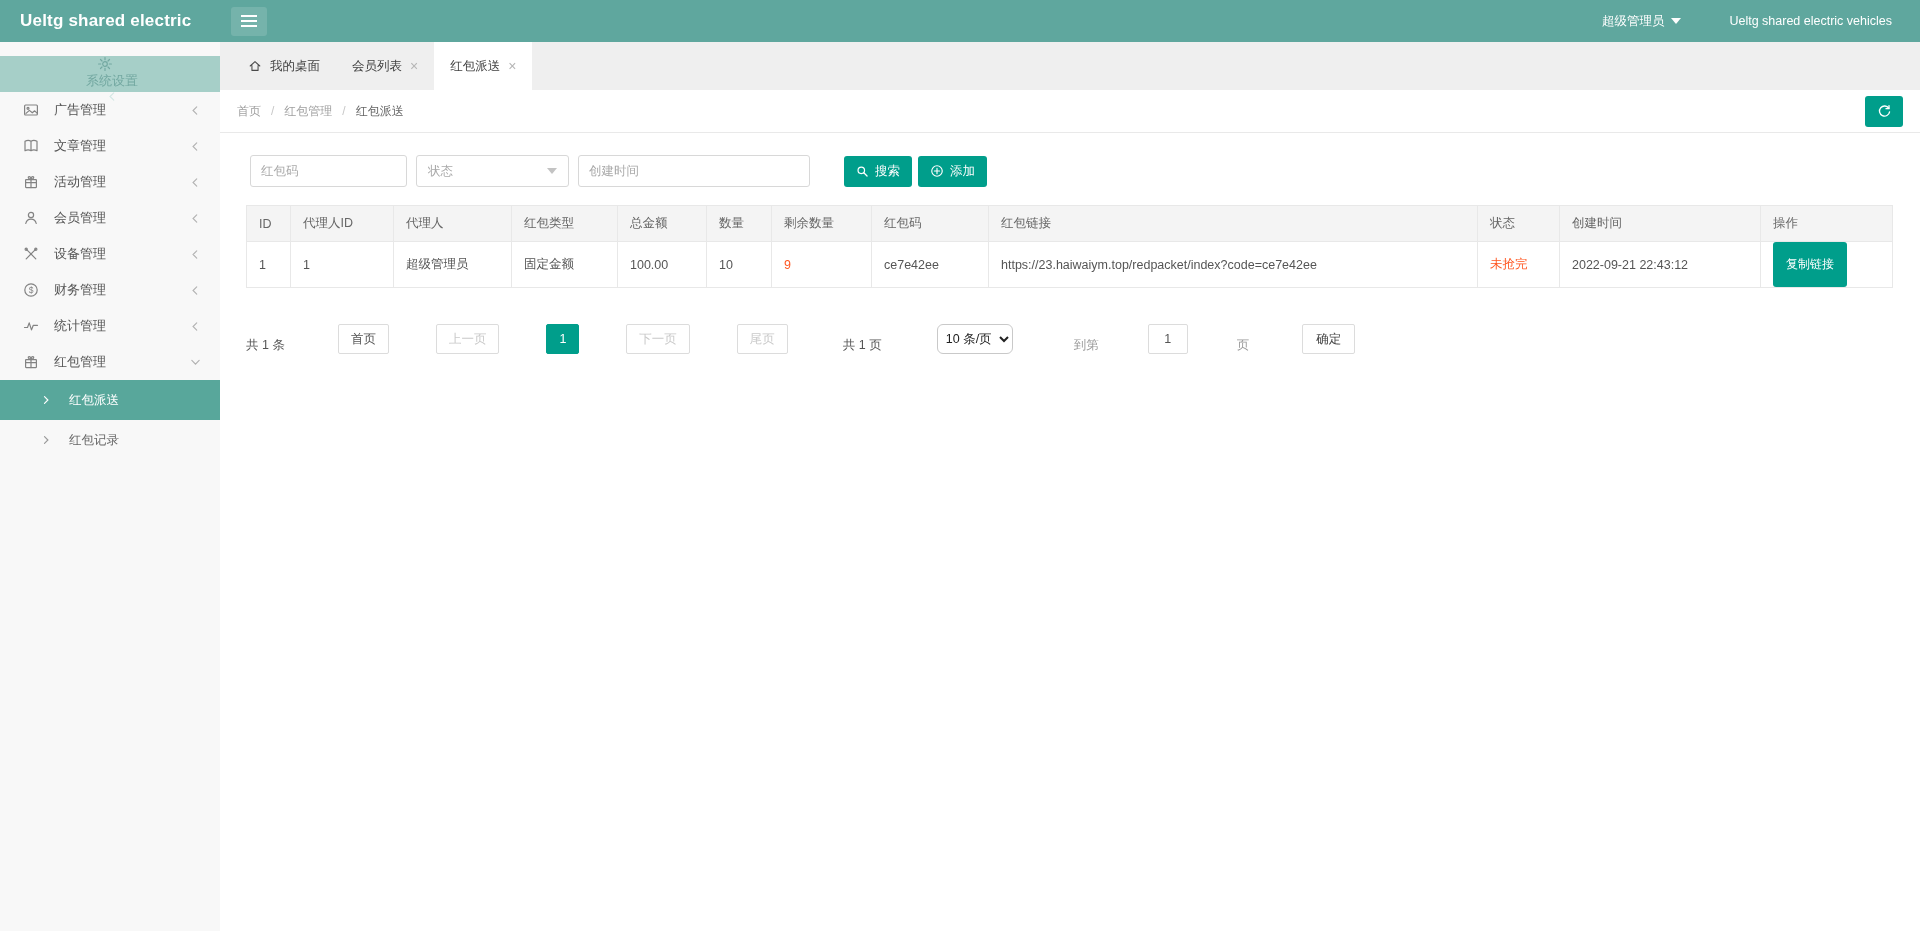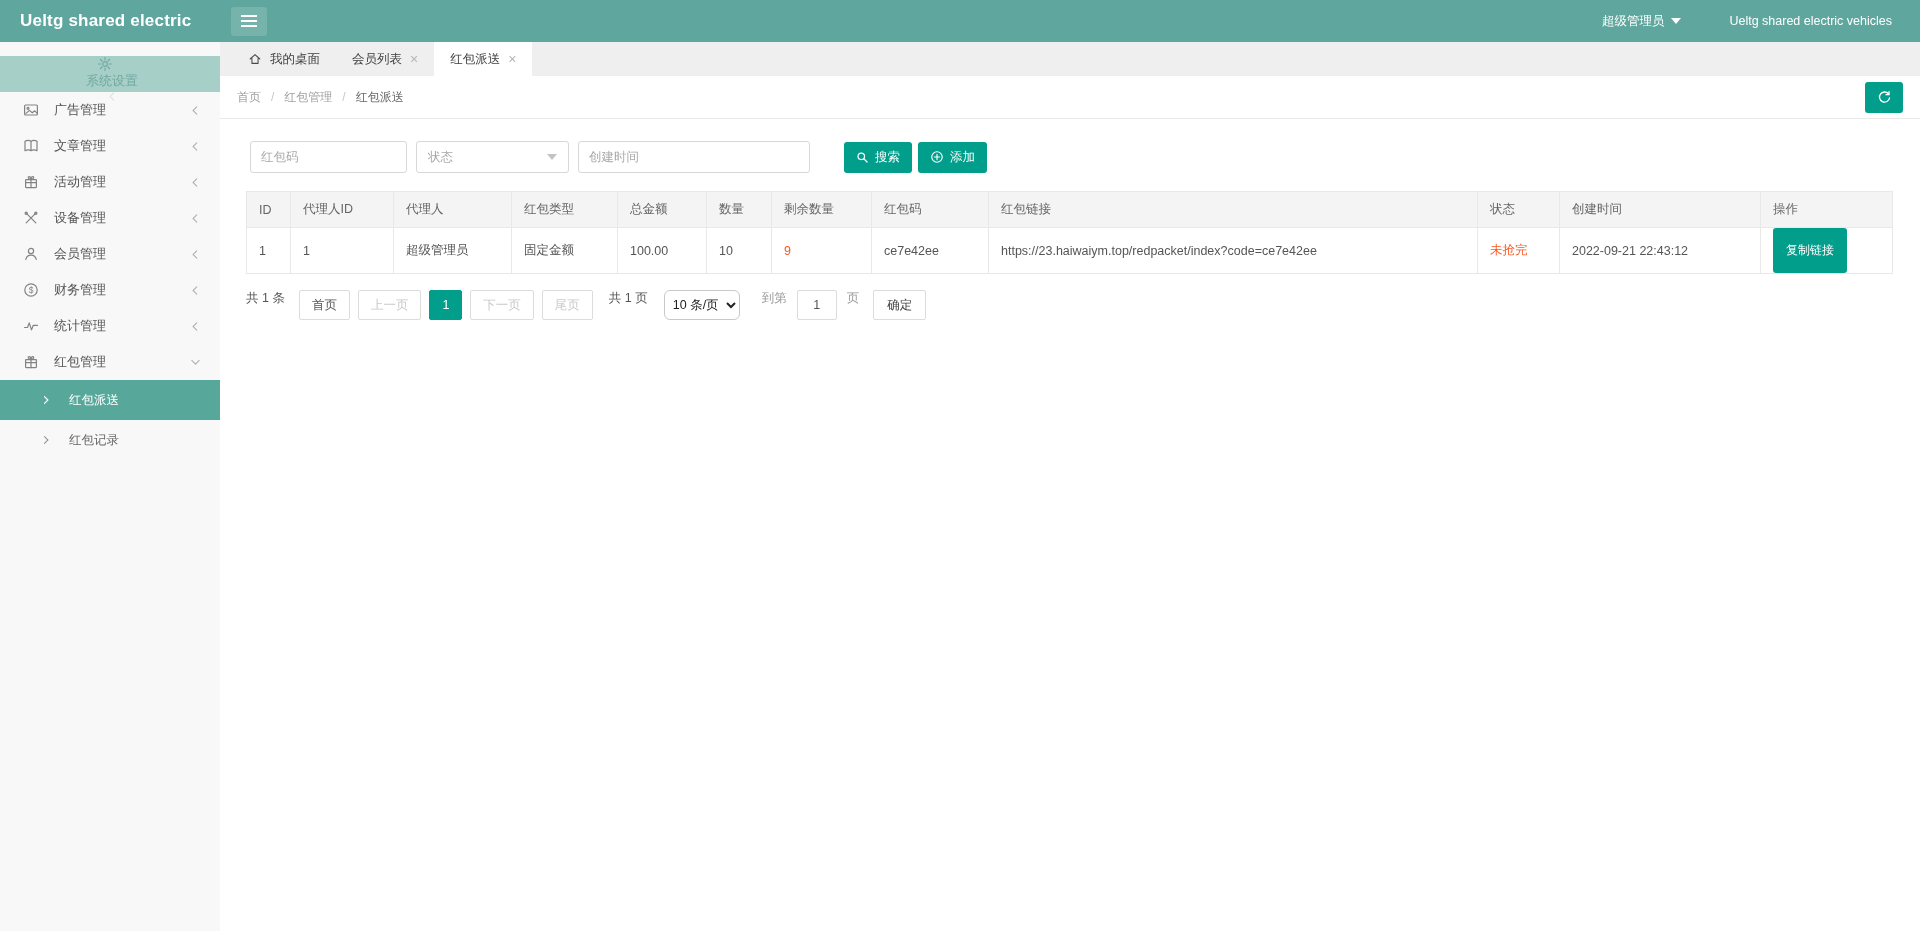--- a/index.html
+++ b/index.html
@@ -30,21 +30,21 @@
   .menu-item.dimmed { background: #a6cfc8; color: #73a8a1; flex-direction: column; }
   .menu-item.dimmed .mi-icon { color: #73a8a1; }
   .menu-item.dimmed .mi-caret { color: #d4e8e4; }
   .submenu-item { height: 40px; display: flex; align-items: center; padding-left: 40px; gap: 17px; color: #666; font-size: 12.5px; cursor: pointer; }
   .submenu-item .sub-arrow { color: #9a9a9a; display: flex; }
   .submenu-item.active { background: #58a79b; color: #fff; }
   .submenu-item.active .sub-arrow { color: #fff; }
 
   
   .main { margin-left: 220px; }
-  .tabbar { height: 34px; background: #efefef; display: flex; align-items: stretch; padding-left: 12px; }
+  .tabbar { height: 48px; background: #efefef; display: flex; align-items: stretch; padding-left: 12px; }
   .tab { display: flex; align-items: center; gap: 8px; padding: 0 16px; color: #3f3f3f; cursor: pointer; white-space: nowrap; }
   .tab .tab-close { color: #b5b5b5; font-size: 14px; line-height: 1; cursor: pointer; }
   .tab.active { background: #fff; }
   .tab-home { color: #4a4a4a; display: flex; }
 
   .crumb-row { height: 43px; background: #fff; display: flex; align-items: center; padding: 0 17px; border-bottom: 1px solid #e9e9e9; }
   .crumb { color: #a0a0a0; font-size: 12px; cursor: pointer; }
   .crumb.last { color: #666; cursor: default; }
   .crumb-sep { color: #c8c8c8; margin: 0 10px; font-size: 12px; }
   .refresh-btn { margin-left: auto; width: 38px; height: 31px; background: #009e8b; border: none; border-radius: 3px;
@@ -68,21 +68,21 @@
   
   .table-wrap { margin: 2px 27px 0 26px; }
   table { width: 100%; border-collapse: collapse; font-size: 12.5px; table-layout: fixed; }
   th, td { border: 1px solid #e8e8e8; padding: 0 12px; text-align: left; font-weight: normal; color: #555; overflow: hidden; white-space: nowrap; }
   th { background: #f4f4f4; color: #666; height: 36px; }
   td { height: 40px; }
   .red-text { color: #ff5722; }
   .copy-btn { background: #009e8b; color: #fff; border: none; border-radius: 3px; padding: 14px 13px; font-size: 12px; cursor: pointer; font-family: inherit; }
 
   
-  .pagination { display: flex; align-items: flex-start; margin: 16px 27px 0 26px; color: #555; }
+  .pagination { display: flex; align-items: flex-end; margin: 36px 27px 0 26px; color: #555; gap: 39px; }
   .pg-total { margin-right: 14px; }
   .pg-btn { min-width: 32px; height: 30px; padding: 0 12px; border: 1px solid #dcdcdc; background: #fff; border-radius: 2px;
     color: #555; display: inline-flex; align-items: center; justify-content: center; cursor: pointer; font-size: 12.5px; margin-right: 8px; font-family: inherit; }
   .pg-btn.disabled { color: #c9c9c9; cursor: default; }
   .pg-btn.active { background: #009e8b; border-color: #009e8b; color: #fff; }
   .pg-count { margin: 0 16px 0 8px; }
   .per-page { height: 30px; border: 1px solid #c9c9c9; border-radius: 6px; padding: 0 4px; font-size: 12.5px; color: #222;
     background: #fff; font-family: inherit; outline: none; }
   .goto-label { color: #999; margin-left: 22px; }
   .goto-input { width: 40px; height: 30px; border: 1px solid #dcdcdc; border-radius: 2px; text-align: center; font-size: 12.5px;
@@ -169,41 +169,41 @@
     <span class="mi-caret">
       <svg viewBox="0 0 16 16" width="13" height="13" fill="none" stroke="currentColor" stroke-width="1.4" stroke-linecap="round">
           <path d="M9.5 3.5 5 8l4.5 4.5"></path>
         </svg>
     </span>
   </div>
 
   <div class="menu-item">
     <span class="mi-icon">
       <svg viewBox="0 0 16 16" width="16" height="16" fill="none" stroke="currentColor" stroke-width="1.2" stroke-linecap="round">
+        <circle cx="8" cy="5" r="2.6"></circle>
+          <path d="M2.8 13.5C3.5 10 6 9.2 8 9.2s4.5.8 5.2 4.3"></path>
+      </svg>
+    </span>
+    <span class="mi-label">会员管理</span>
+    <span class="mi-caret">
+      <svg viewBox="0 0 16 16" width="13" height="13" fill="none" stroke="currentColor" stroke-width="1.4" stroke-linecap="round">
+          <path d="M9.5 3.5 5 8l4.5 4.5"></path>
+        </svg>
+    </span>
+  </div>
+
+  <div class="menu-item">
+    <span class="mi-icon">
+      <svg viewBox="0 0 16 16" width="16" height="16" fill="none" stroke="currentColor" stroke-width="1.2" stroke-linecap="round">
         <path d="M3.2 3.2l9.6 9.6M12.8 3.2L3.2 12.8"></path>
           <circle cx="3.2" cy="3.2" r="1.1"></circle>
           <circle cx="12.8" cy="3.2" r="1.1"></circle>
       </svg>
     </span>
     <span class="mi-label">设备管理</span>
-    <span class="mi-caret">
-      <svg viewBox="0 0 16 16" width="13" height="13" fill="none" stroke="currentColor" stroke-width="1.4" stroke-linecap="round">
-          <path d="M9.5 3.5 5 8l4.5 4.5"></path>
-        </svg>
-    </span>
-  </div>
-
-  <div class="menu-item">
-    <span class="mi-icon">
-      <svg viewBox="0 0 16 16" width="16" height="16" fill="none" stroke="currentColor" stroke-width="1.2" stroke-linecap="round">
-        <circle cx="8" cy="5" r="2.6"></circle>
-          <path d="M2.8 13.5C3.5 10 6 9.2 8 9.2s4.5.8 5.2 4.3"></path>
-      </svg>
-    </span>
-    <span class="mi-label">会员管理</span>
     <span class="mi-caret">
       <svg viewBox="0 0 16 16" width="13" height="13" fill="none" stroke="currentColor" stroke-width="1.4" stroke-linecap="round">
           <path d="M9.5 3.5 5 8l4.5 4.5"></path>
         </svg>
     </span>
   </div>
 
   <div class="menu-item">
     <span class="mi-icon">
       <svg viewBox="0 0 16 16" width="16" height="16" fill="none" stroke="currentColor" stroke-width="1.2">

